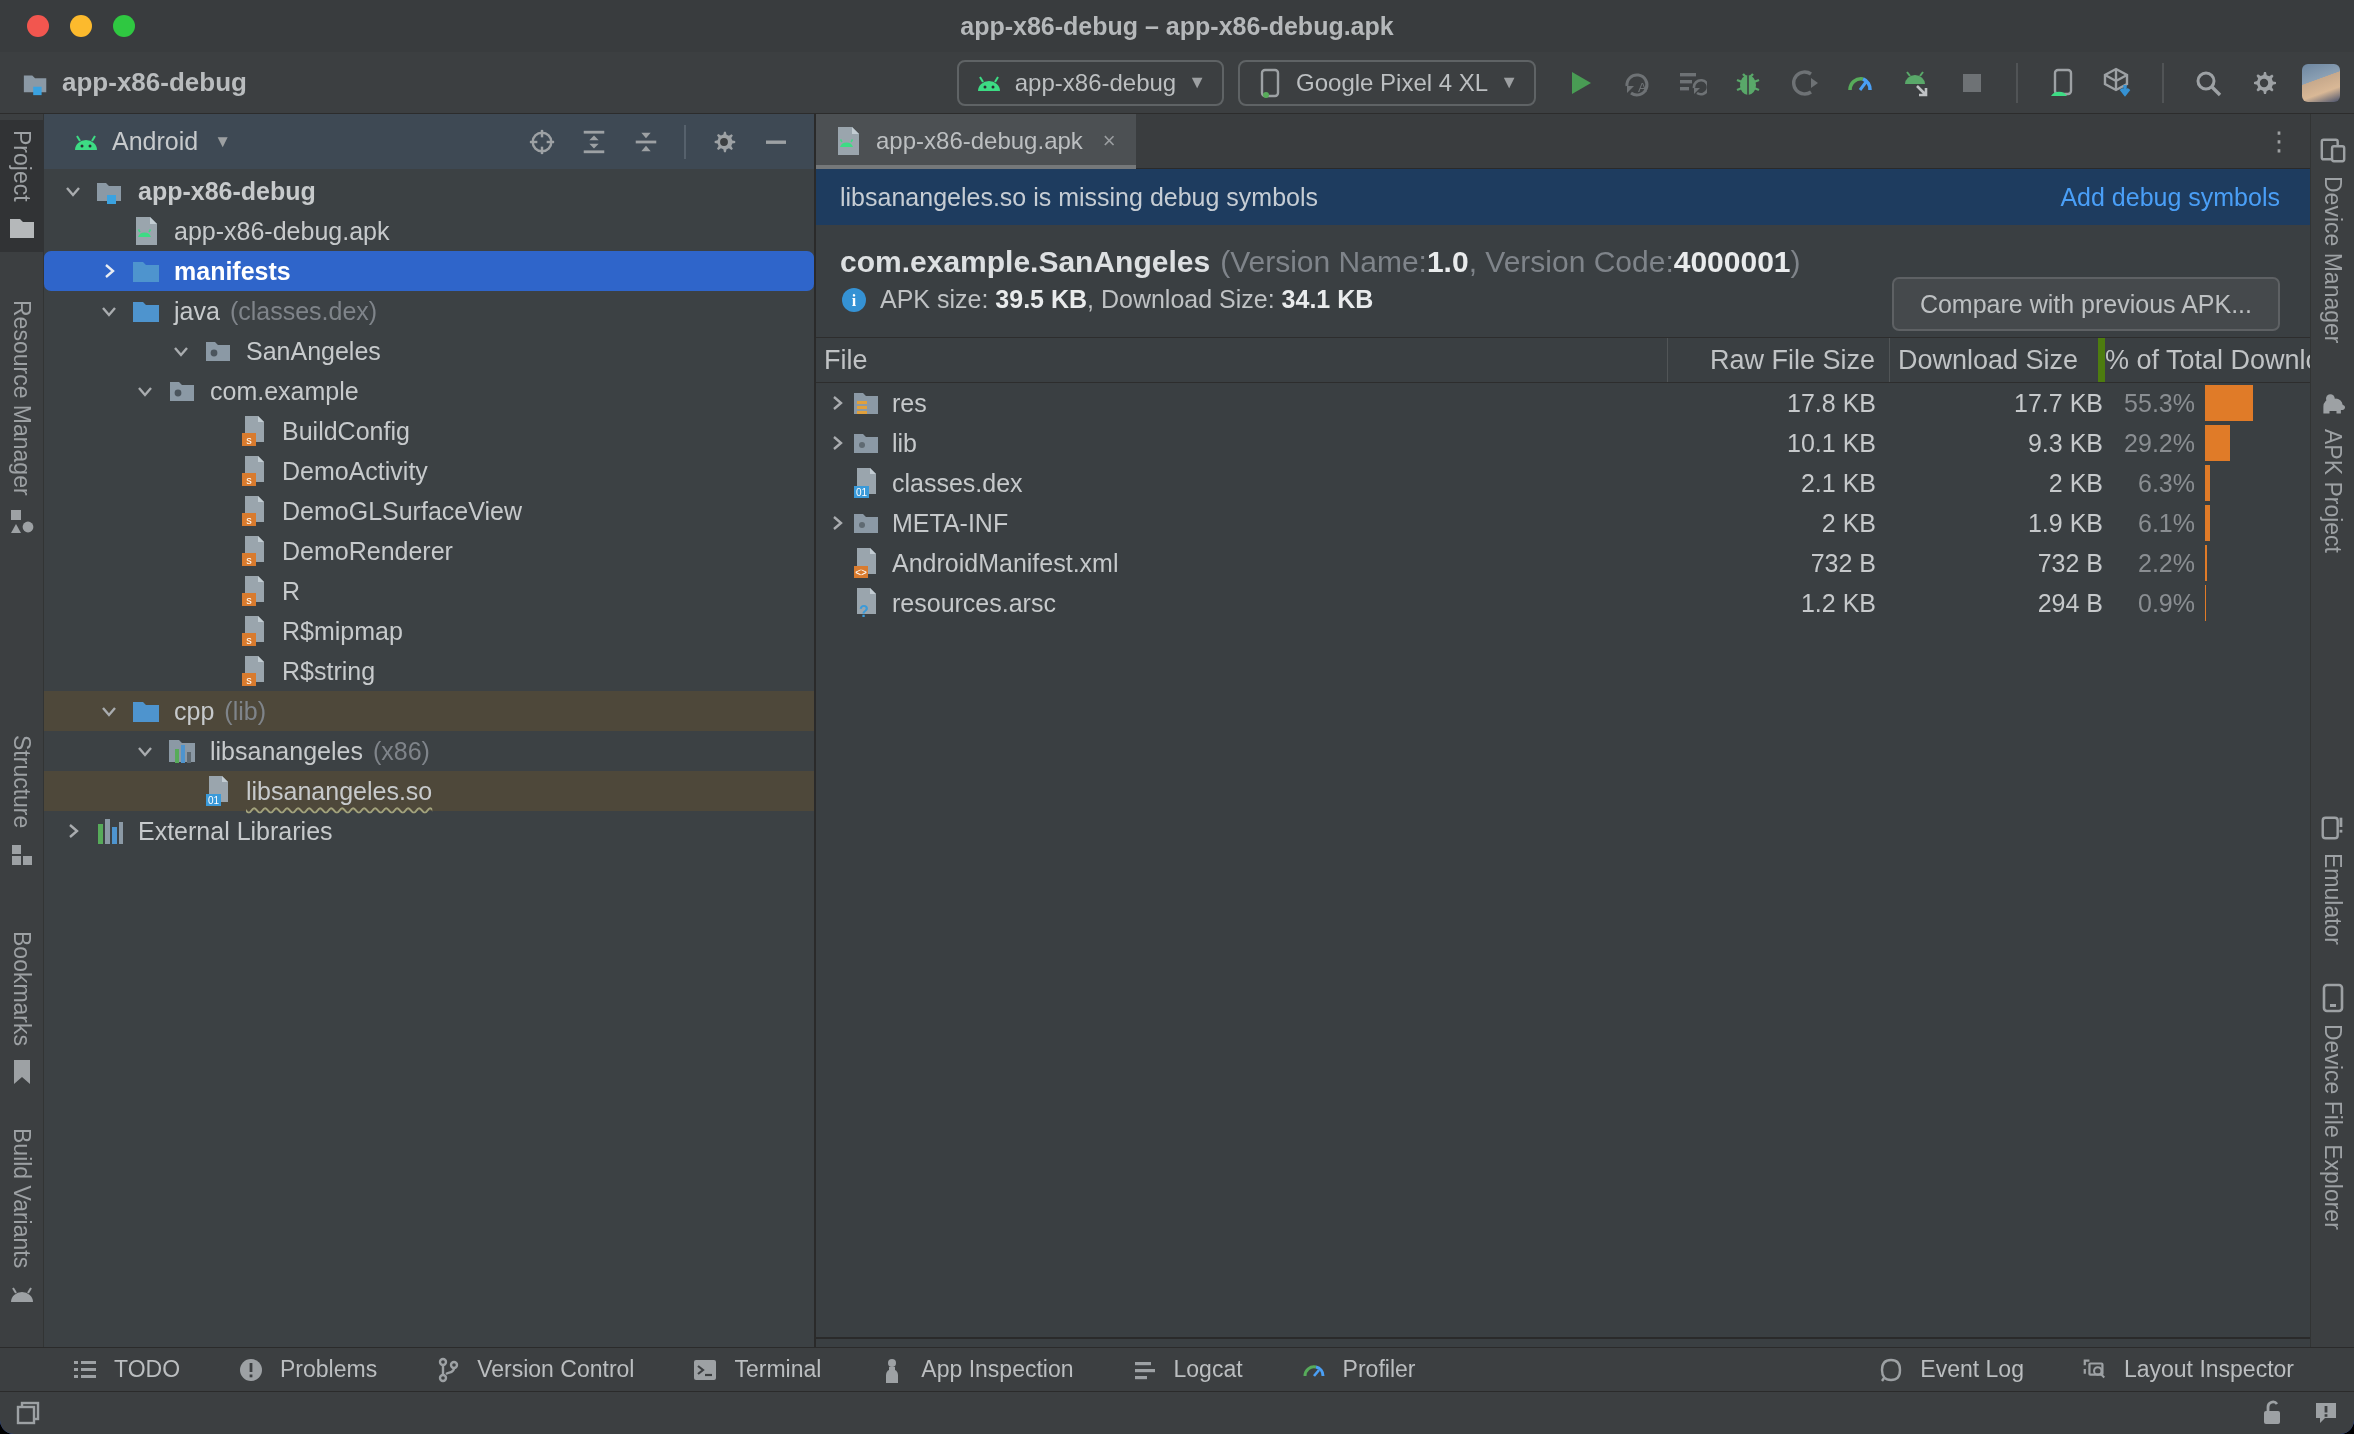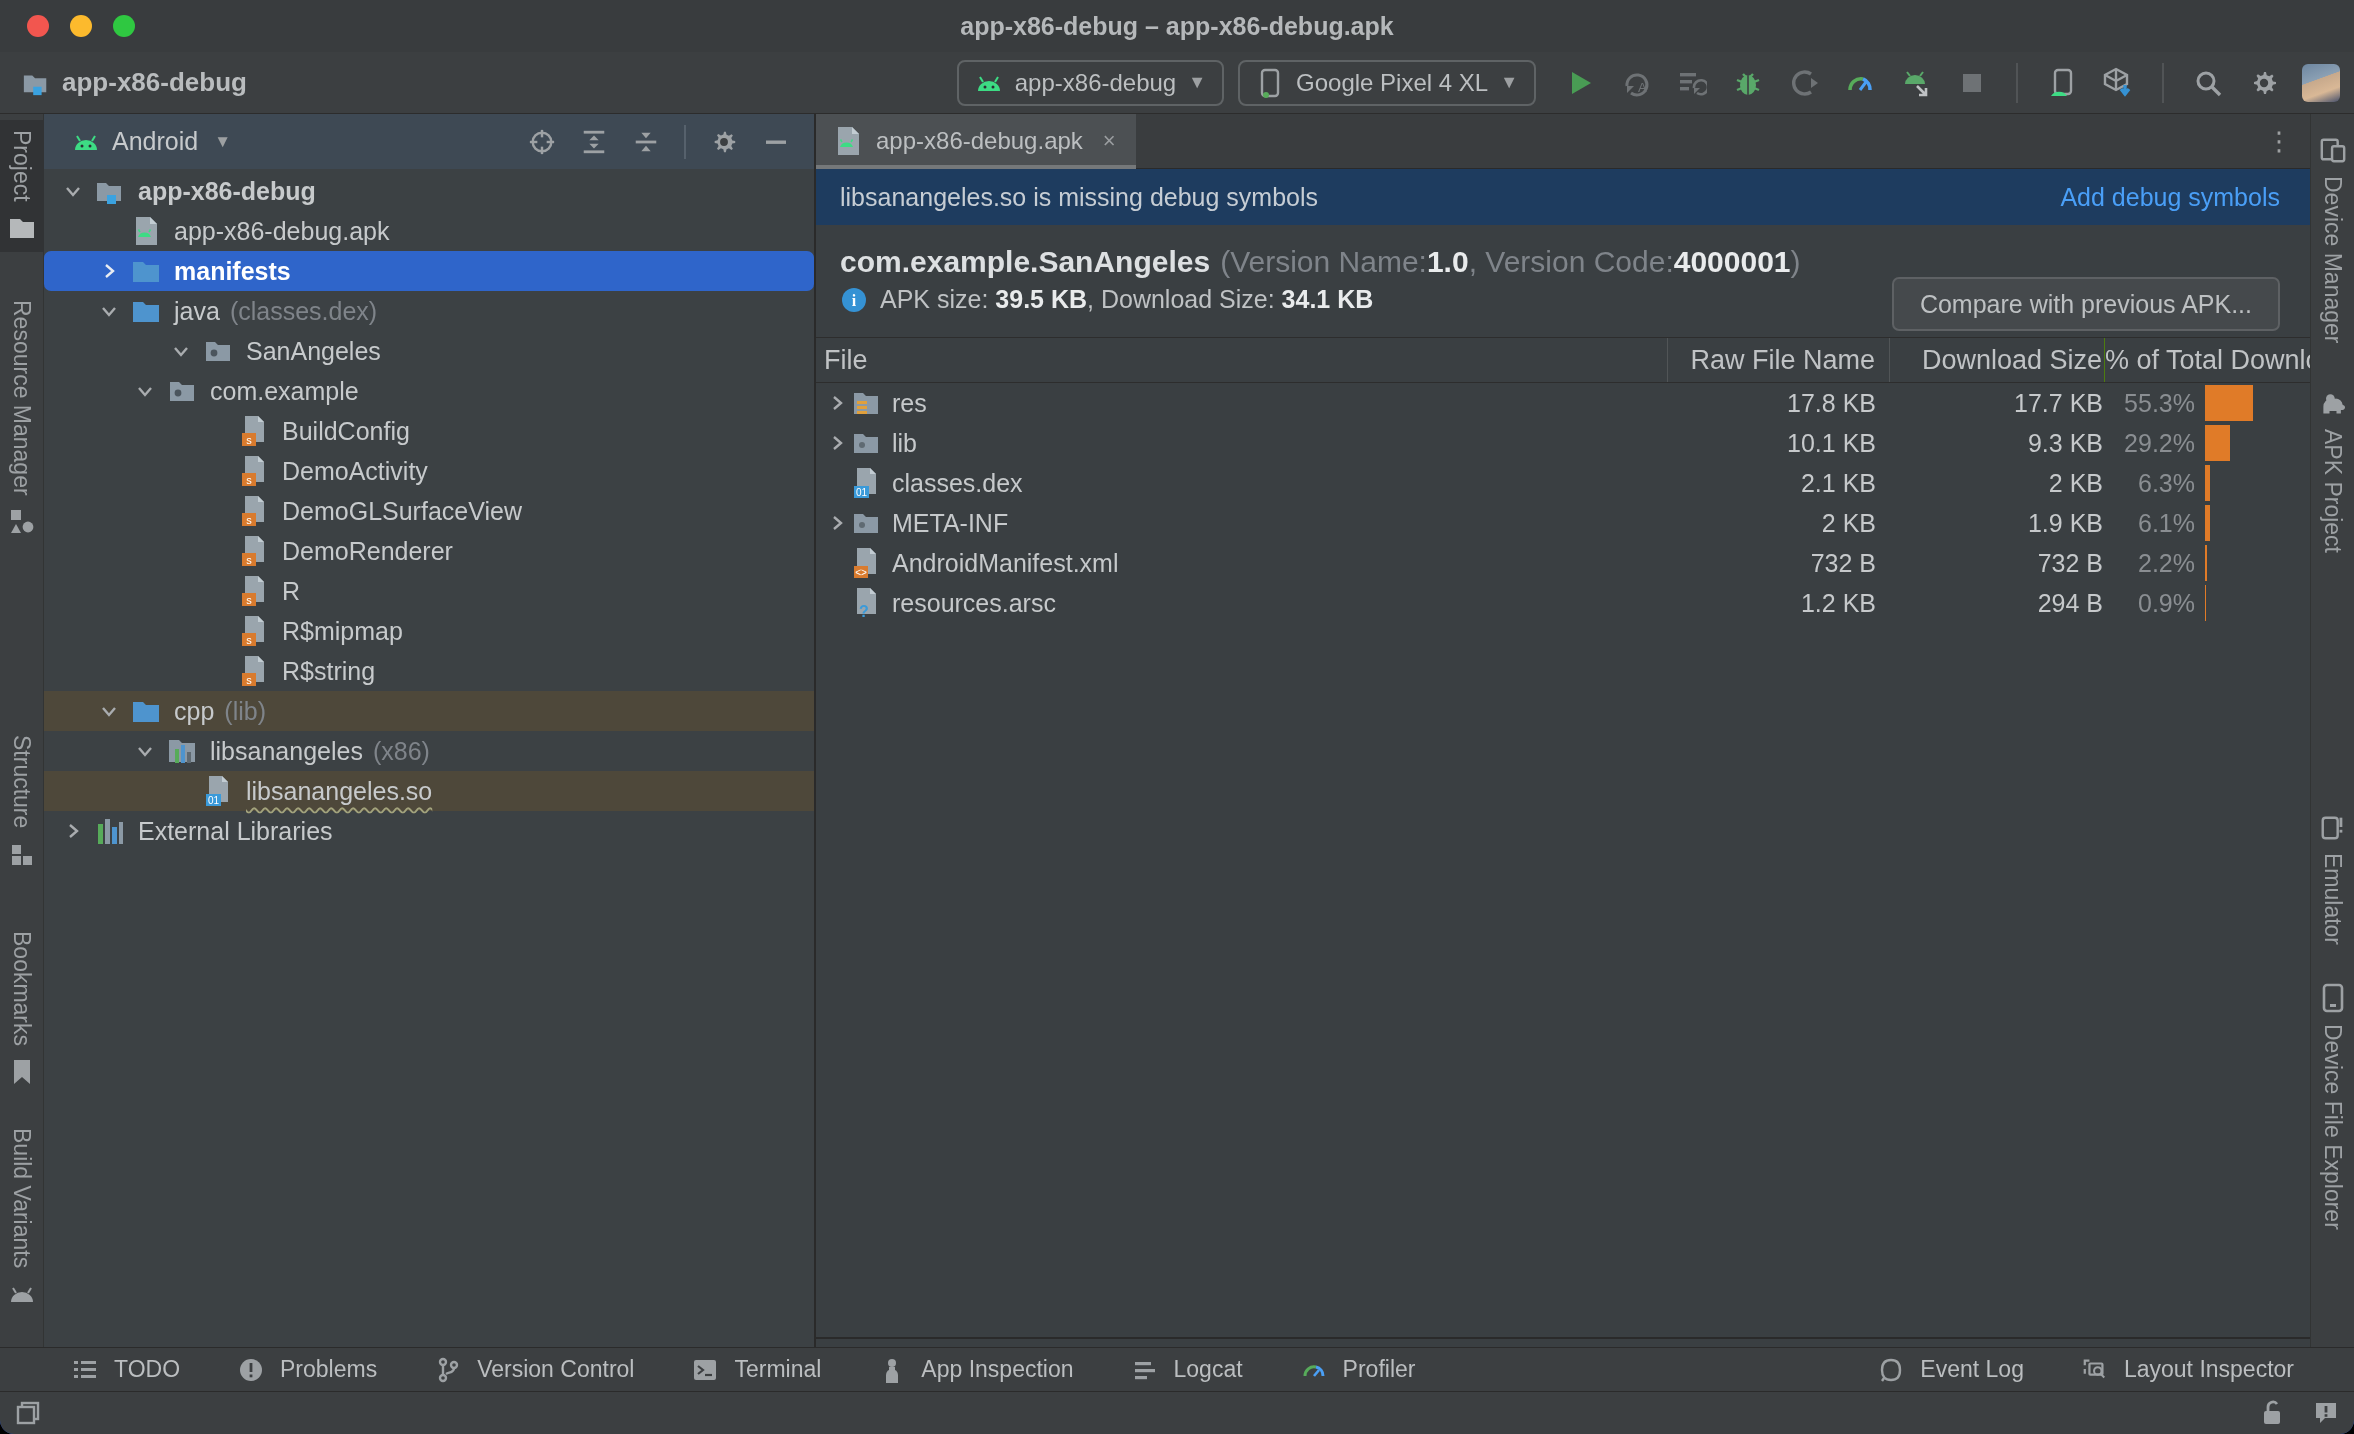--- a/index.html
+++ b/index.html
@@ -71,21 +71,21 @@
   .info-line1 .appid { color:#dde0e2; font-weight:bold; margin-right:10px; }
   .info-line2 { font-size:25px; color:#bfc2c4; display:flex; align-items:center; gap:12px; }
   .info-line2 .white { font-weight:bold; color:#e9ebec; }
   .compare-btn { position:absolute; right:30px; top:52px; height:54px; padding:0 26px; background:#45494c; border:2px solid #5e6164; border-radius:7px; color:#bdc0c2; font-size:25px; display:flex; align-items:center; }
 
   .apk-table { flex:none; }
   .tbl-header { height:46px; display:flex; align-items:center; border-top:1px solid #2d2d2d; border-bottom:1px solid #2d2d2d; color:#c0c3c5; font-size:27px; }
   .th { height:100%; display:flex; align-items:center; }
   .th.file { flex:1; padding-left:8px; border-right:1px solid #515557; }
   .th.raw { width:222px; justify-content:flex-end; padding-right:14px; border-right:1px solid #515557; }
-  .th.dl { width:215px; justify-content:flex-end; padding-right:2px; border-right:1px solid #4d7c0f; }
+  .th.dl { width:215px; justify-content:flex-end; padding-right:20px; border-right:7px solid #4d7c0f; }
   .th.pct { width:205px; padding-left:0px; white-space:nowrap; overflow:hidden; }
   .tbl-row { height:40px; display:flex; align-items:center; color:#c6c9cb; font-size:25px; }
   .td.file { flex:1; display:flex; align-items:center; padding-left:8px; min-width:0; }
   .td.file .chev { width:26px; display:flex; justify-content:center; color:#a9acaf; }
   .td.file .t-icon { width:32px; height:30px; display:flex; align-items:center; justify-content:center; }
   .td.file .lbl { margin-left:10px; white-space:nowrap; }
   .td.raw { width:222px; text-align:right; padding-right:14px; }
   .td.dl { width:215px; text-align:right; padding-right:2px; }
   .td.pct { width:100px; text-align:right; color:#8a8e92; padding-right:10px; }
   .td.bar { width:105px; height:38px; display:flex; align-items:center; }
@@ -618,21 +618,21 @@
           <span>
             <span>APK size: </span><span class="white">39.5 KB</span><span>, Download Size: </span><span class="white">34.1 KB</span>
           </span>
         </div>
         <div class="compare-btn">Compare with previous APK...</div>
       </div>
 
       <div class="apk-table">
         <div class="tbl-header">
           <div class="th file">File</div>
-          <div class="th raw">Raw File Name</div>
+          <div class="th raw">Raw File Size</div>
           <div class="th dl">Download Size</div>
           <div class="th pct">% of Total Downlo...</div>
         </div>
         <div id="apk-rows">
             <div class="tbl-row">
               <div class="td file">
                 <span class="chev">
                   <svg width="22" height="22" viewBox="0 0 22 22">
                     <polyline points="8,5 15,11 8,17" fill="none" stroke="currentColor" stroke-width="2.4"></polyline>
                   </svg>

